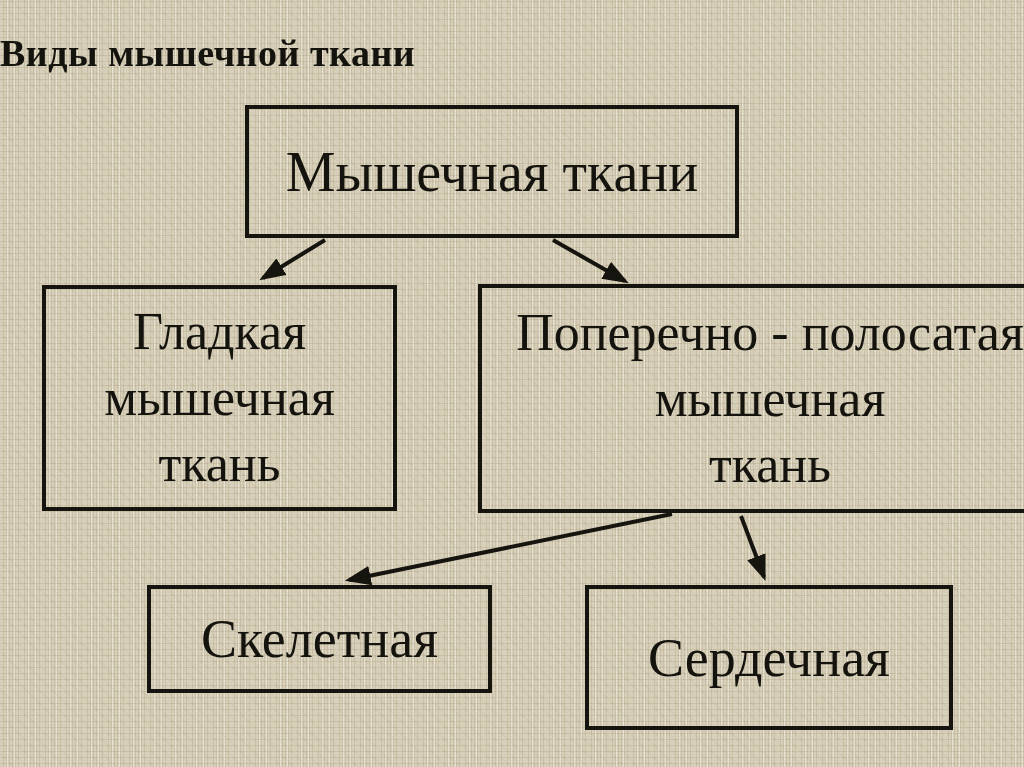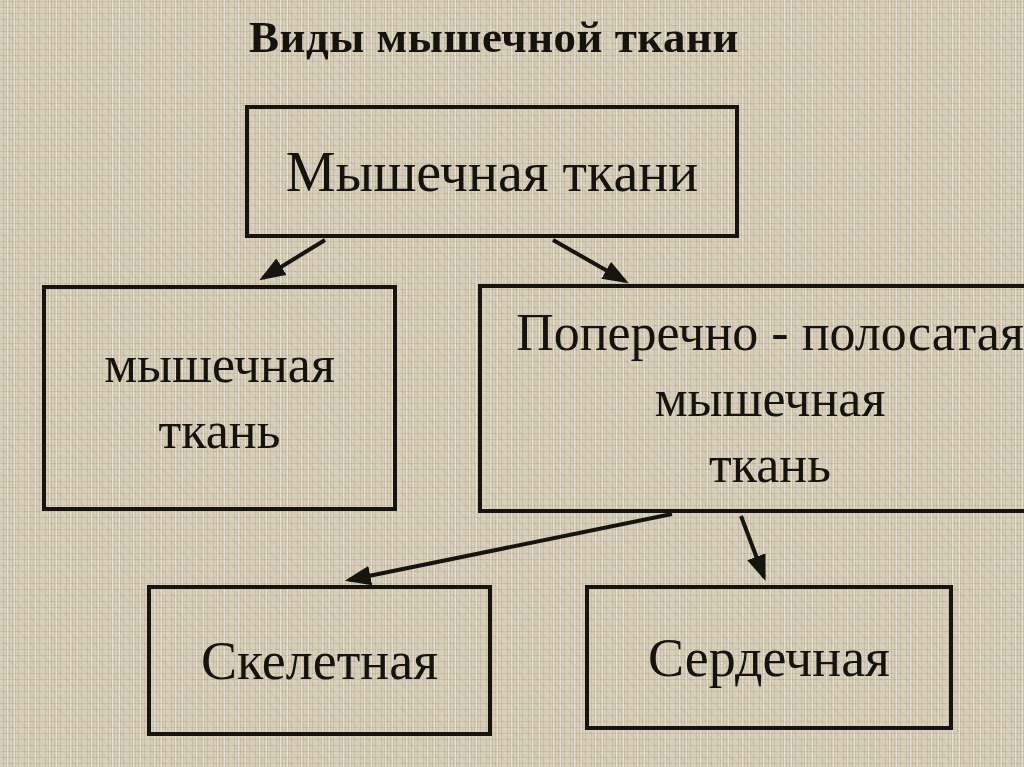--- a/index.html
+++ b/index.html
@@ -16,25 +16,25 @@
       repeating-linear-gradient(90deg, rgba(125,110,75,0.16) 0px, rgba(125,110,75,0.16) 1px, transparent 1px, transparent 3px),
       repeating-linear-gradient(0deg, rgba(125,110,75,0.16) 0px, rgba(125,110,75,0.16) 1px, transparent 1px, transparent 3px),
       repeating-linear-gradient(90deg, rgba(255,255,246,0.45) 0px, rgba(255,255,246,0.45) 1px, transparent 1px, transparent 7px),
       repeating-linear-gradient(0deg, rgba(255,255,246,0.40) 0px, rgba(255,255,246,0.40) 1px, transparent 1px, transparent 6px),
       repeating-linear-gradient(45deg, rgba(120,105,70,0.05) 0px, rgba(120,105,70,0.05) 2px, transparent 2px, transparent 9px);
     font-family: "Liberation Serif", "DejaVu Serif", serif;
     color: #14130e;
   }
   .title {
     position: absolute;
-    top: 12px;
+    top: 28px;
     left: 0;
     width: 988px;
-    text-align: center;
-    font-size: 45px;
+    text-align: left;
+    font-size: 38px;
     font-weight: bold;
     line-height: 50px;
     letter-spacing: 0.5px;
     white-space: nowrap;
   }
   .node {
     position: absolute;
     box-sizing: border-box;
     border: 4px solid #15140e;
     display: flex;
@@ -68,21 +68,21 @@
     top: 284px;
     width: 584px;
     height: 229px;
     font-size: 52px;
     line-height: 66px;
   }
   .node-skeletal {
     left: 147px;
     top: 585px;
     width: 345px;
-    height: 151px;
+    height: 108px;
     font-size: 54px;
   }
   .node-cardiac {
     left: 585px;
     top: 585px;
     width: 368px;
     height: 145px;
     font-size: 54px;
     align-items: center;
   }
@@ -116,20 +116,21 @@
     <line x1="741" y1="516" x2="764" y2="577" marker-end="url(#ah)"></line>
   </svg>
 
   <div class="title">Виды мышечной ткани</div>
 
   <div class="node node-root">
     <span>Мышечная ткани</span>
   </div>
 
   <div class="node node-smooth">
+    <span>Гладкая</span>
     <span>мышечная</span>
     <span>ткань</span>
   </div>
 
   <div class="node node-striated">
     <span>Поперечно - полосатая</span>
     <span>мышечная</span>
     <span>ткань</span>
   </div>
 

